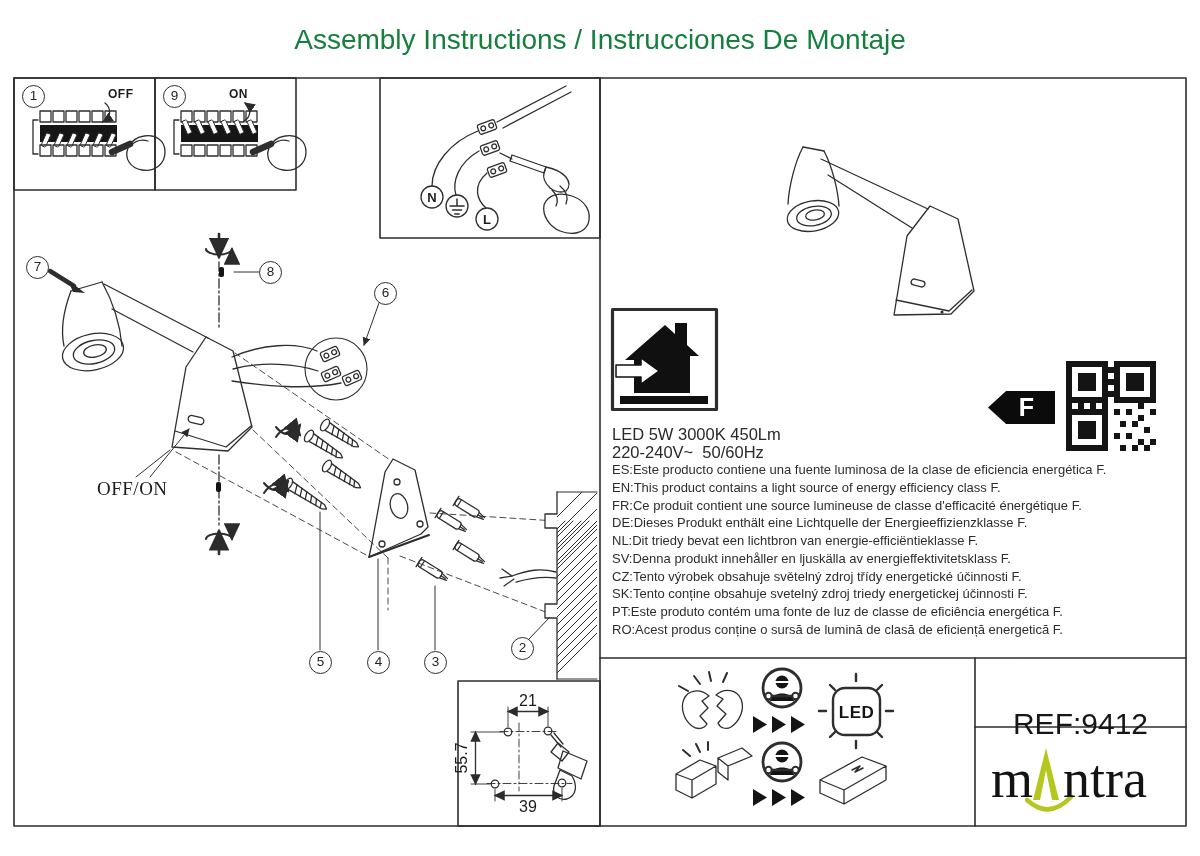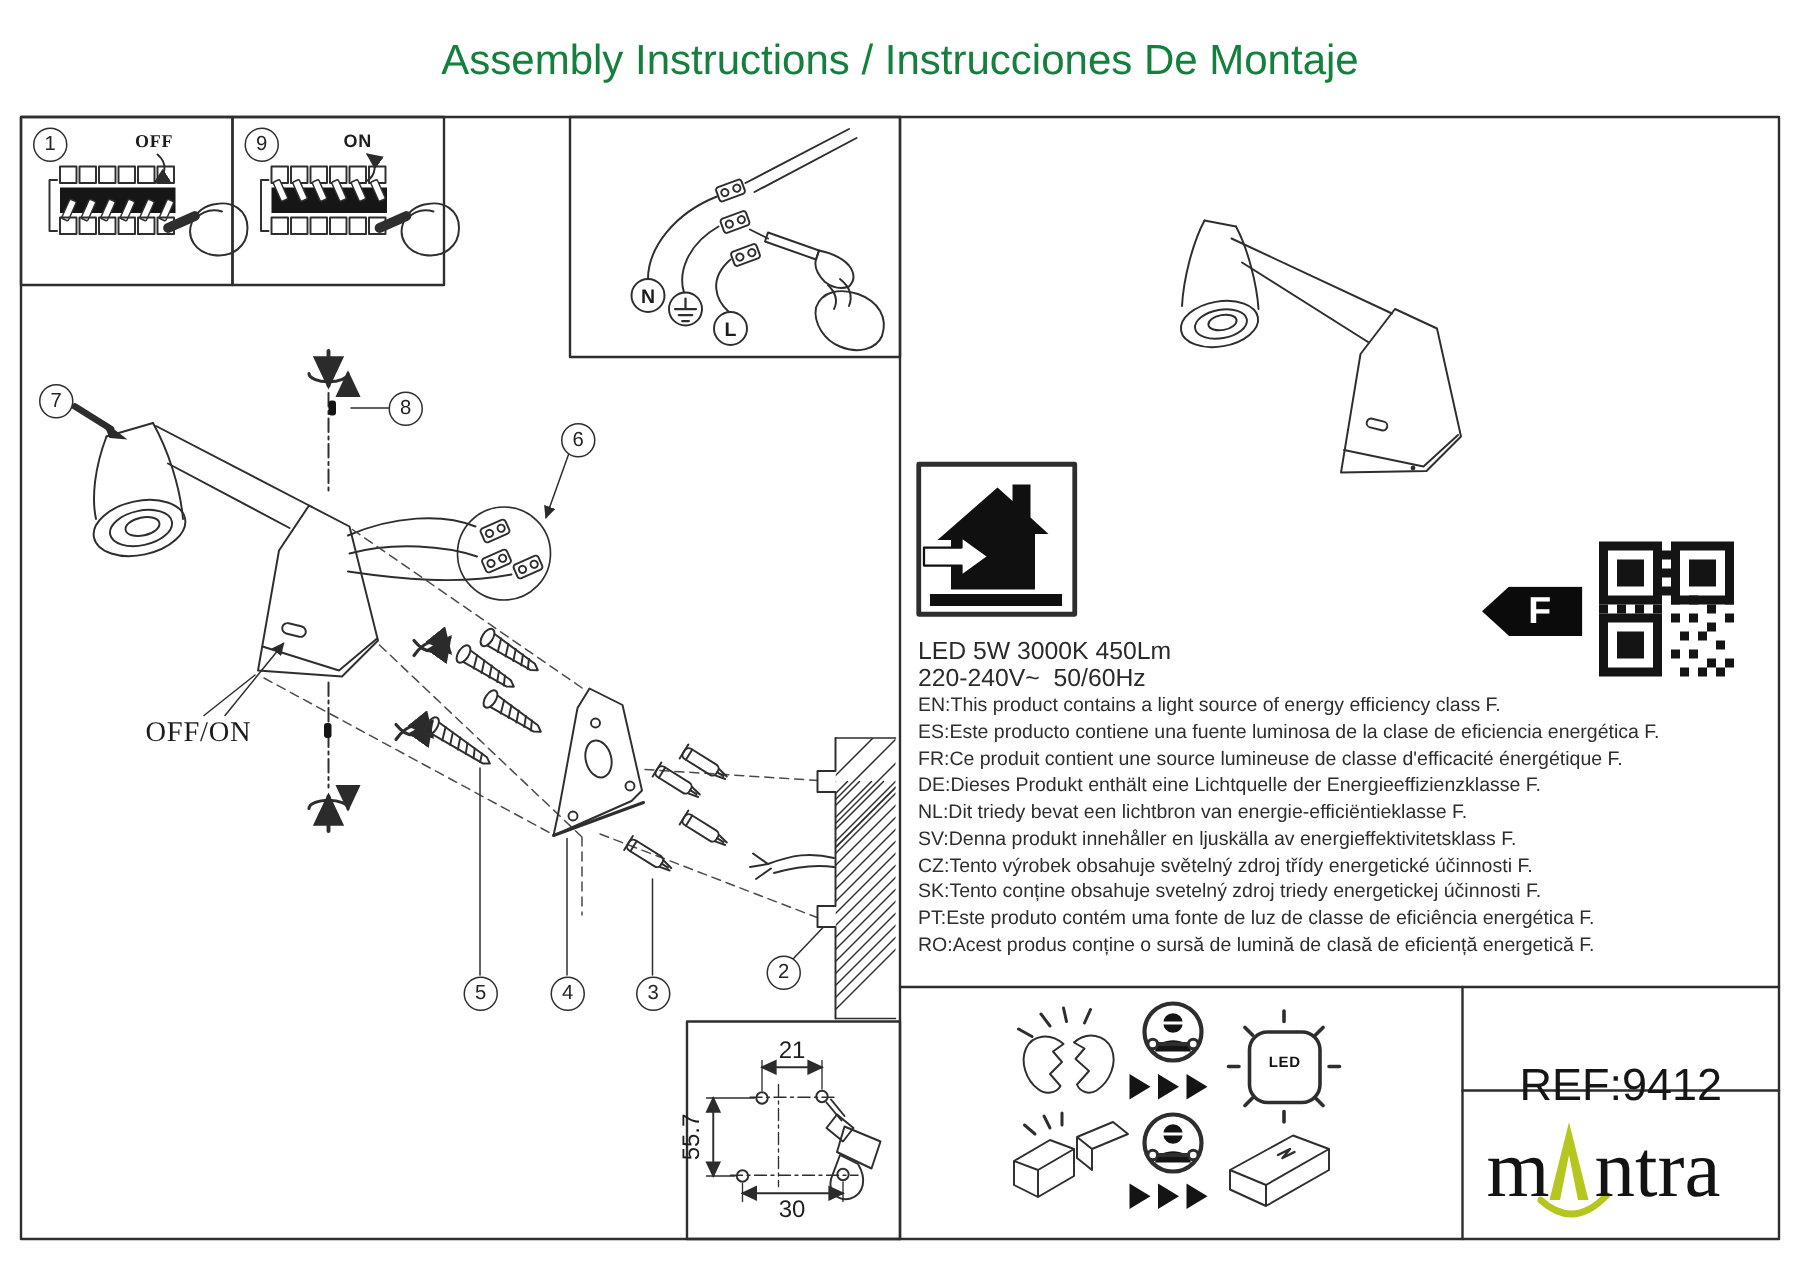--- a/index.html
+++ b/index.html
@@ -15,21 +15,21 @@
   .term{width:14px;text-align:center;font-size:13px;font-weight:bold;color:#1d1d1d;}
   .offon{font-size:19px;letter-spacing:.5px;color:#1c1c1c;font-family:Liberation Serif, serif;}
   .spec{font-size:16.5px;color:#2a2a2a;white-space:pre;}
   .langs{left:612px;top:461px;width:575px;font-size:13px;line-height:17.75px;color:#2d2d2d;}
   .dim{font-size:16px;color:#1d1d1d;text-align:center;}
   .dim-v{transform:rotate(-90deg);}
   .f-badge{left:988px;top:391px;width:67px;height:33px;background:#0b0b0b;
            clip-path:polygon(0 50%,27% 0,100% 0,100% 100%,27% 100%);
            color:#fff;font-size:25px;font-weight:bold;text-align:center;line-height:33px;
            padding-left:10px;box-sizing:border-box;}
-  .led-glow-label{left:833px;top:703px;width:47px;text-align:center;font-size:10px;
+  .led-glow-label{left:833px;top:703px;width:47px;text-align:center;font-size:17px;
                   font-weight:bold;color:#141414;letter-spacing:.5px;}
   .ref-cell{left:975px;top:658px;width:211px;height:81px;display:flex;align-items:center;
             justify-content:center;font-size:30px;color:#161616;margin-top:25px;}
   .brand{left:991px;top:744px;width:195px;height:72px;font-family:"Liberation Serif",serif;
          color:#131313;}
   .brand .bm{position:absolute;left:0;bottom:10px;font-size:54px;line-height:1;}
   .brand .bn{position:absolute;left:72px;bottom:10px;font-size:54px;line-height:1;}
   .brand svg{position:absolute;left:34px;bottom:0;}
 </style>
 </head>
@@ -419,58 +419,58 @@
         <use href="#tri" transform="translate(791,789)"></use>
       <g>
         <path d="M820,780 L862,757 L886,766 L844,790 Z M820,780 L844,790 L844,804 L820,793 Z M844,790 L886,766 L886,780 L844,804 Z"></path>
         <path d="M852,770 L860,766 L855,772 L863,768" stroke-width="1.6"></path>
       </g>
     </g>
   </svg>
 
   <div class="abs circ" style="left:22px;top:85px;">1</div>
   <div class="abs circ" style="left:163px;top:85px;">9</div>
-  <div class="abs lbl-sm" style="left:90px;top:87px;font-family:Liberation Serif, serif;">OFF</div>
+  <div class="abs lbl-sm" style="left:108px;top:87px;">OFF</div>
   <div class="abs lbl-sm" style="left:229px;top:87px;">ON</div>
 
   <div class="abs term" style="left:425px;top:190px;">N</div>
   <div class="abs term" style="left:480px;top:212px;">L</div>
 
   <div class="abs circ" style="left:26px;top:256px;">7</div>
   <div class="abs circ" style="left:259px;top:261px;">8</div>
   <div class="abs circ" style="left:374px;top:282px;">6</div>
   <div class="abs circ" style="left:309px;top:651px;">5</div>
   <div class="abs circ" style="left:367px;top:651px;">4</div>
   <div class="abs circ" style="left:424px;top:651px;">3</div>
   <div class="abs circ" style="left:511px;top:637px;">2</div>
 
   <div class="abs offon" style="left:97px;top:478px;">OFF/ON</div>
 
   <div class="abs spec" style="left:612px;top:425px;">LED 5W 3000K 450Lm</div>
   <div class="abs spec" style="left:612px;top:443px;">220-240V~  50/60Hz</div>
 
   <div class="abs langs">
+    <div>ES:Este producto contiene una fuente luminosa de la clase de eficiencia energética F.</div>
     <div>EN:This product contains a light source of energy efficiency class F.</div>
-    <div>ES:Este producto contiene una fuente luminosa de la clase de eficiencia energética F.</div>
     <div>FR:Ce produit contient une source lumineuse de classe d'efficacité énergétique F.</div>
     <div>DE:Dieses Produkt enthält eine Lichtquelle der Energieeffizienzklasse F.</div>
     <div>NL:Dit triedy bevat een lichtbron van energie-efficiëntieklasse F.</div>
     <div>SV:Denna produkt innehåller en ljuskälla av energieffektivitetsklass F.</div>
     <div>CZ:Tento výrobek obsahuje světelný zdroj třídy energetické účinnosti F.</div>
     <div>SK:Tento conține obsahuje svetelný zdroj triedy energetickej účinnosti F.</div>
     <div>PT:Este produto contém uma fonte de luz de classe de eficiência energética F.</div>
     <div>RO:Acest produs conține o sursă de lumină de clasă de eficiență energetică F.</div>
   </div>
 
   <div class="abs f-badge">F</div>
   <div class="abs led-glow-label">LED</div>
 
   <div class="abs dim" style="left:515px;top:692px;width:26px;">21</div>
   <div class="abs dim dim-v" style="left:438px;top:750px;width:46px;height:16px;">55.7</div>
-  <div class="abs dim" style="left:513px;top:798px;width:30px;">30</div>
+  <div class="abs dim" style="left:513px;top:798px;width:30px;">39</div>
 
   <div class="abs ref-cell">REF:9412</div>
 
   <div class="abs brand">
     <span class="bm">m</span>
     <svg width="84" height="72" viewBox="0 0 84 72">
       <polygon points="21,4 34,56 27,56 21,26 15,56 8,56" fill="#b5c71e"></polygon>
       <path d="M2,56 Q24,76 46,53" stroke="#b5c71e" stroke-width="4.5" fill="none" stroke-linecap="round"></path>
     </svg>
     <span class="bn">ntra</span>

